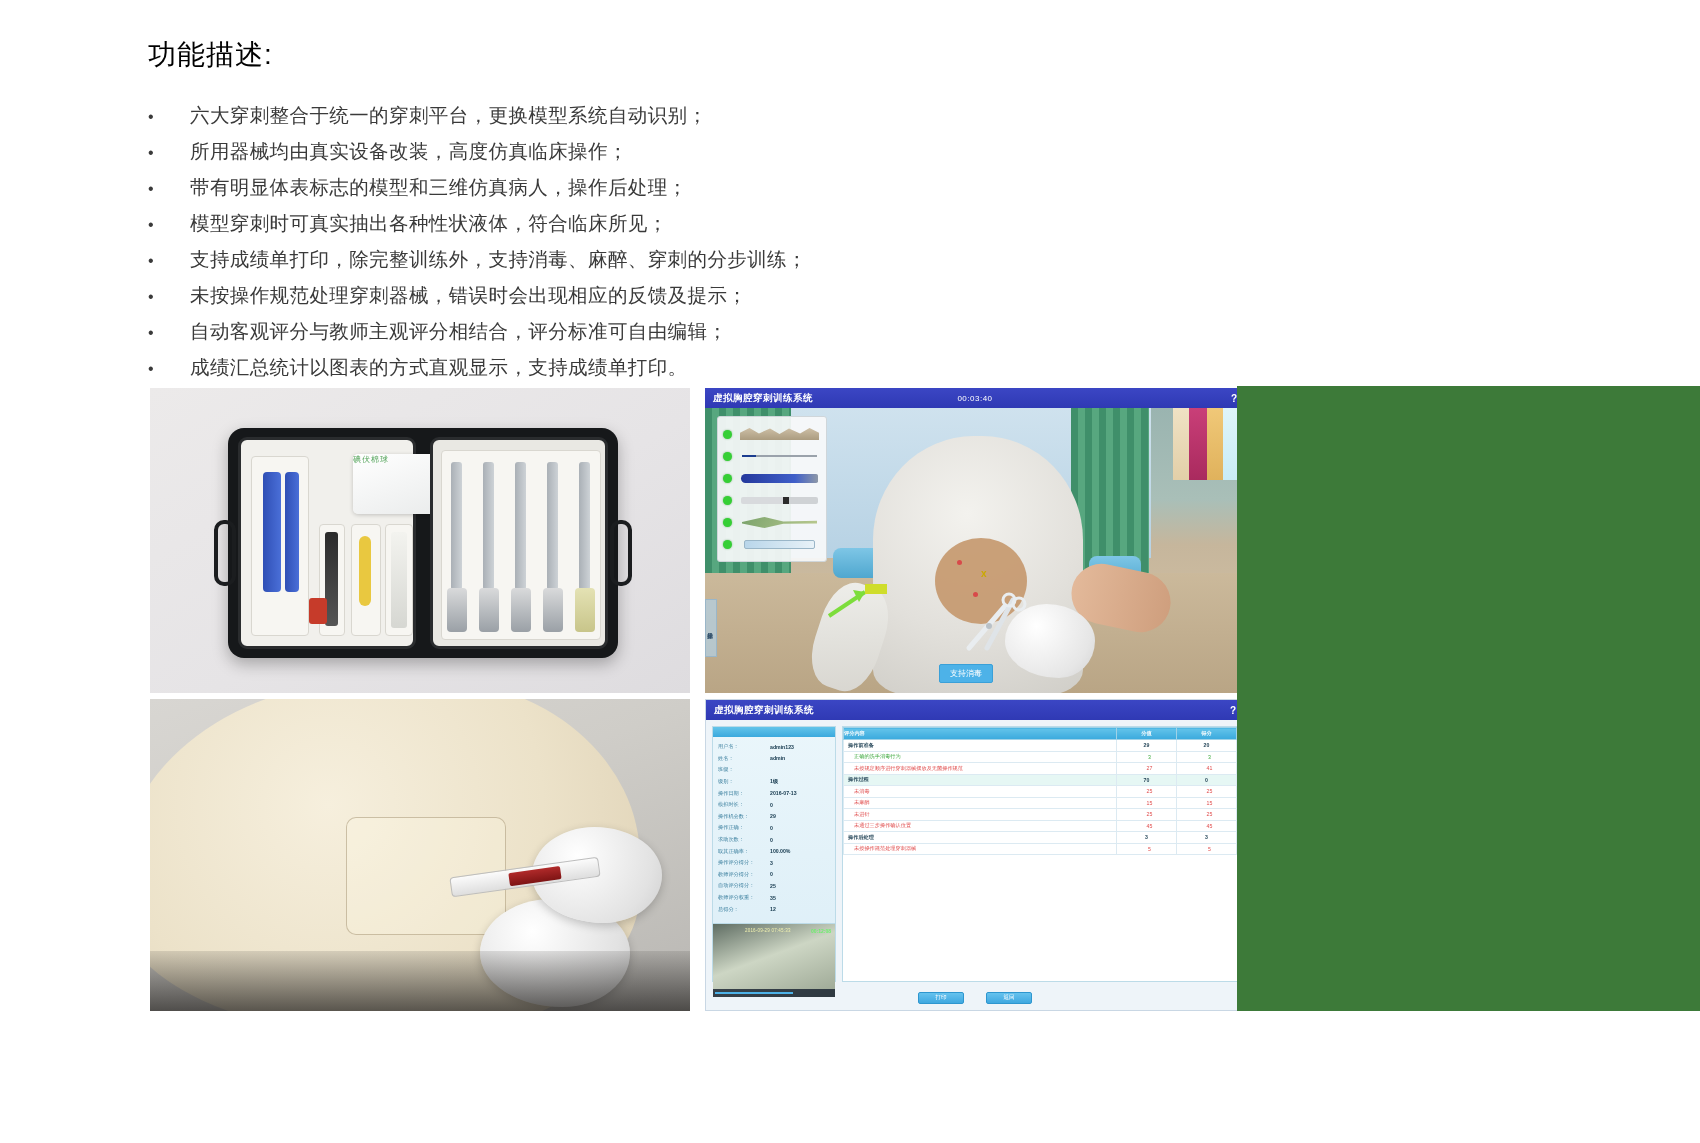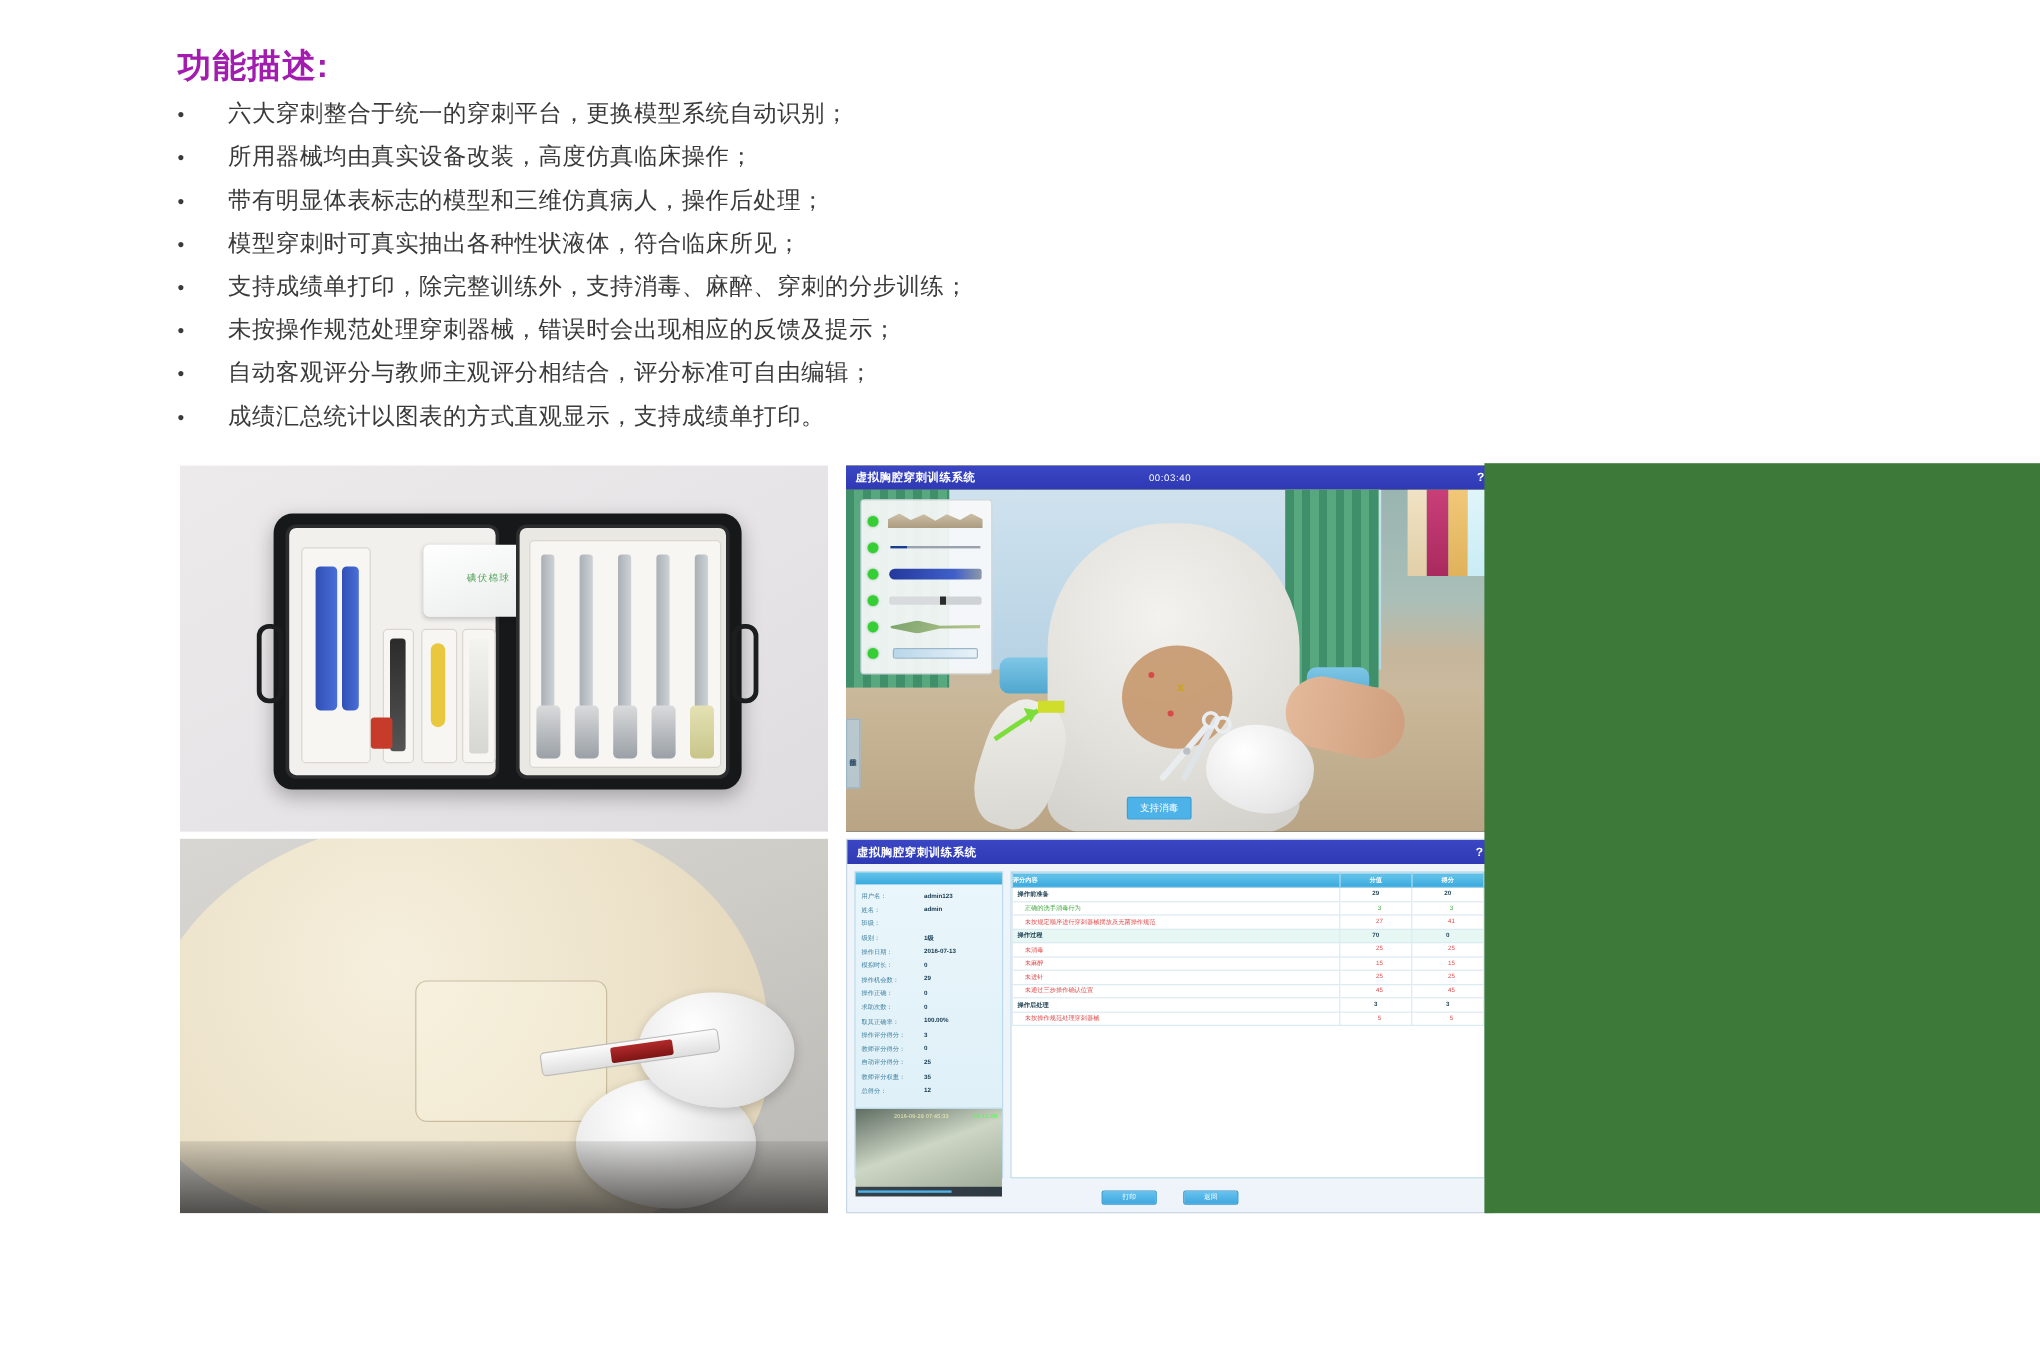--- a/index.html
+++ b/index.html
@@ -7,25 +7,25 @@
     width: 1700px; height: 1143px;
     background: #ffffff;
     font-family: "Liberation Sans", "DejaVu Sans", sans-serif;
     position: relative;
     overflow: hidden;
   }
 
   
   .content { position: absolute; left: 148px; top: 36px; width: 1000px; }
   .section-title {
-    color: #a21caf;
+    color: #000000;
     font-size: 28px;
-    font-weight: bold;
+    font-weight: normal;
     letter-spacing: 1px;
-    margin-bottom: 4px;
+    margin-bottom: 24px;
   }
   .bullet-list { list-style: none; }
   .bullet-row {
     display: flex;
     align-items: baseline;
     font-size: 19.5px;
     color: #3a3a3a;
     line-height: 34px;
     letter-spacing: 0.4px;
   }
@@ -91,22 +91,22 @@
     border: 4px solid #1b1d1f; border-radius: 10px;
   }
   .gauze {
     position: absolute; left: 112px; top: 14px;
     width: 108px; height: 60px;
     background: linear-gradient(160deg,#ffffff,#e8eaea);
     border-radius: 5px;
     box-shadow: 0 1px 4px rgba(0,0,0,.2);
   }
   .gauze-txt {
-    color: #5aa860; font-size: 8px; text-align: center;
-    margin-top: 22px; letter-spacing: 1px;
+    color: #5aa860; font-size: 8px; text-align: left;
+    letter-spacing: 1px;
   }
   .red-clip {
     position: absolute; left: 68px; bottom: 22px;
     width: 18px; height: 26px; background: #c63b2a; border-radius: 3px;
   }
 
   
   .skin {
     position: absolute; left: -30px; top: -20px;
     width: 520px; height: 360px;

